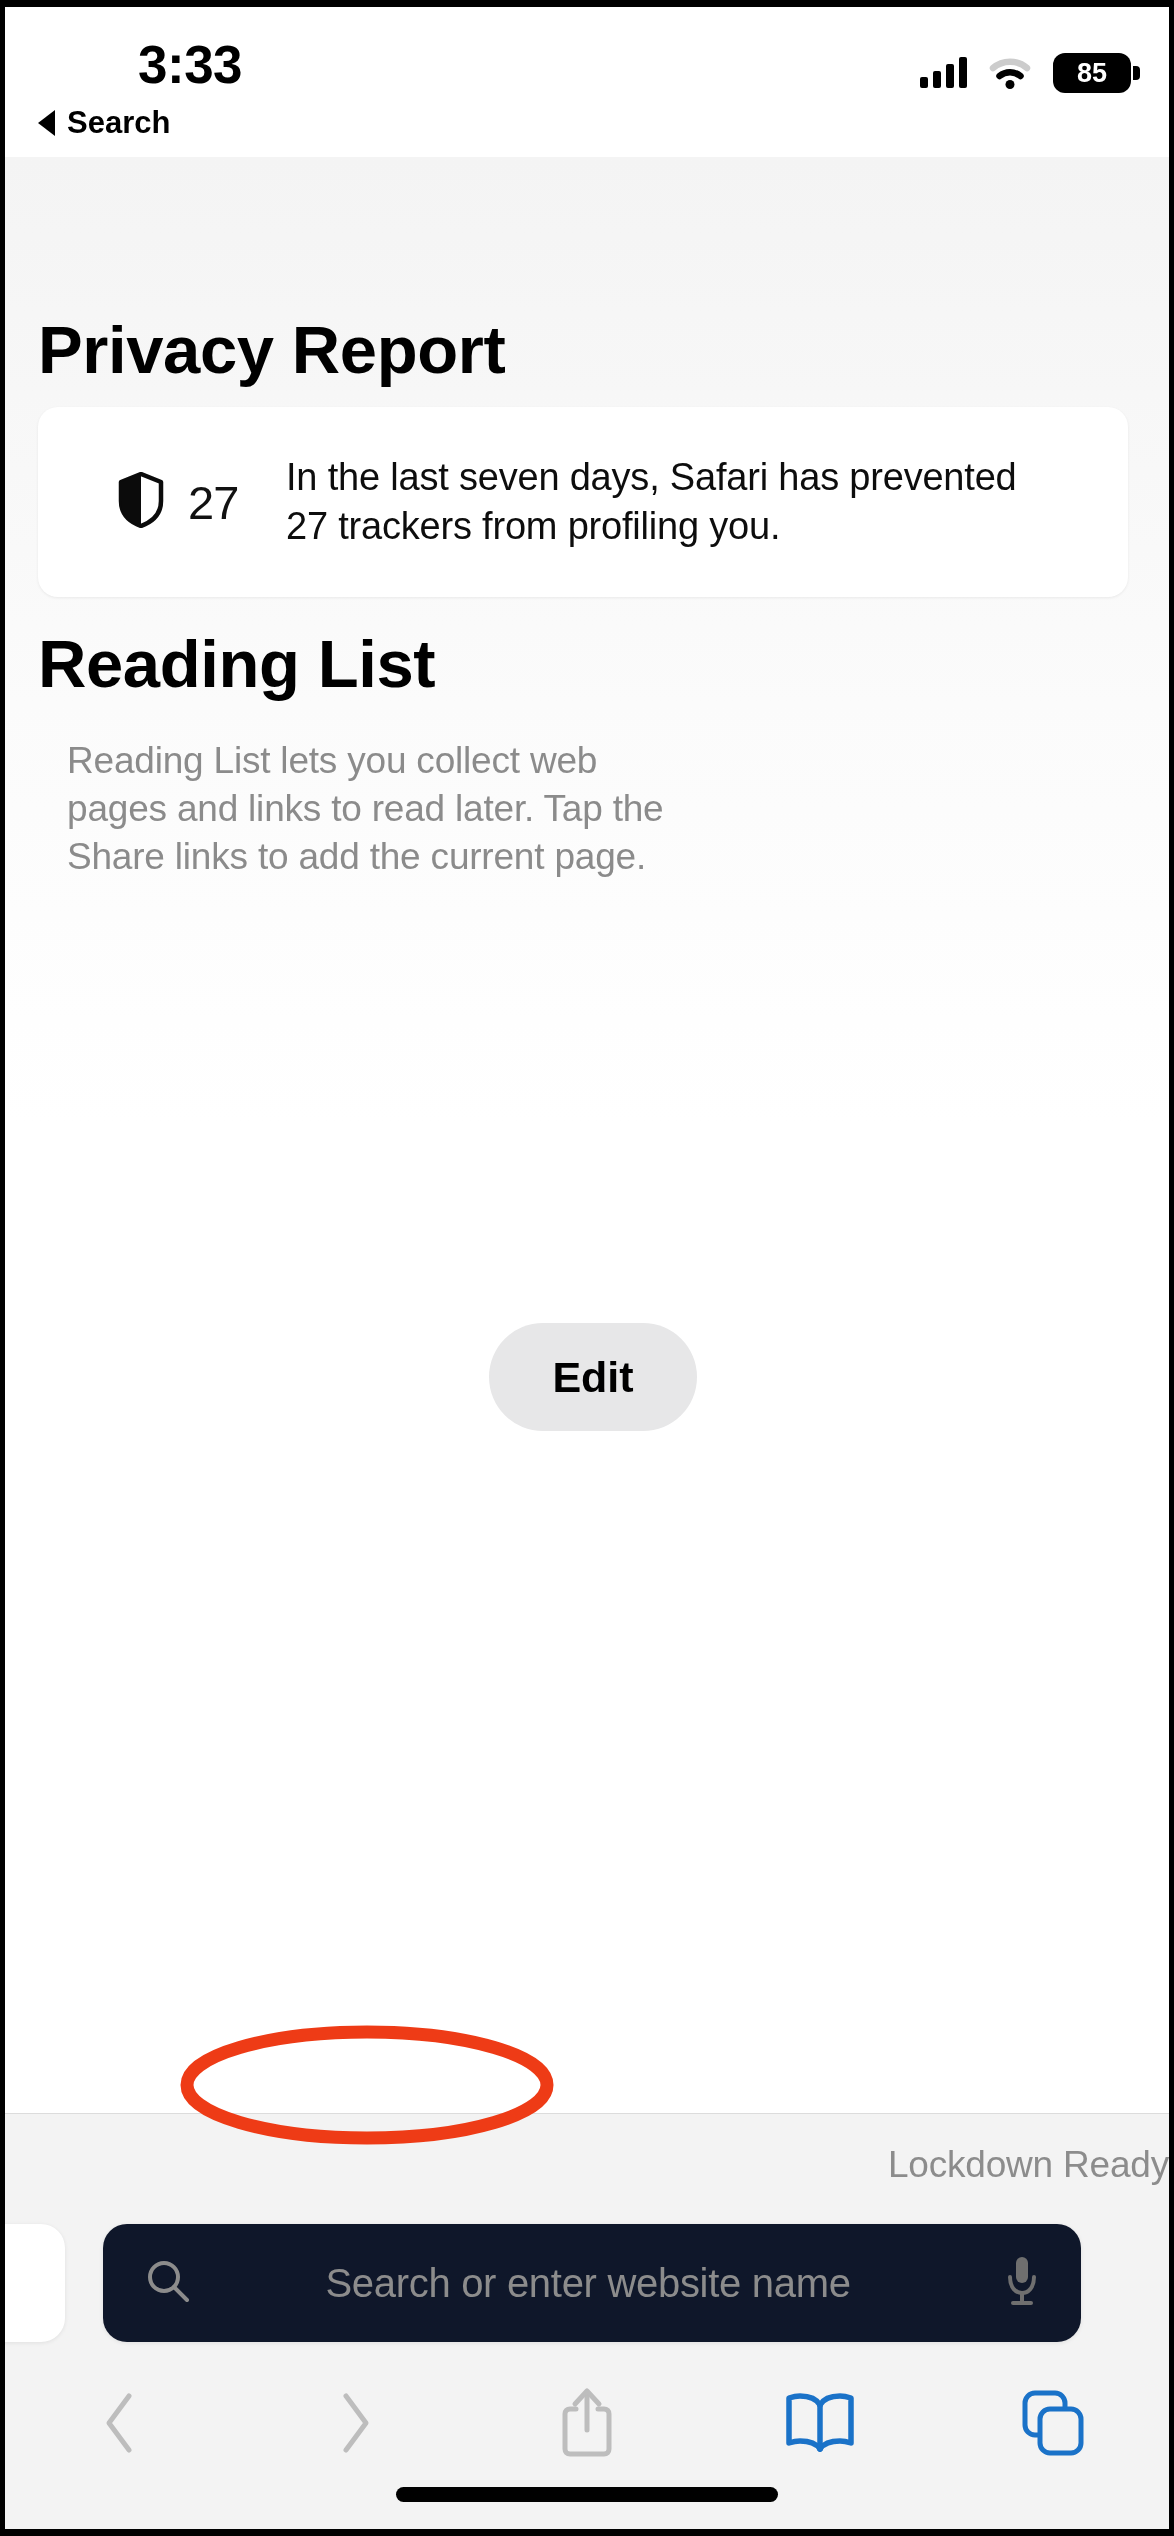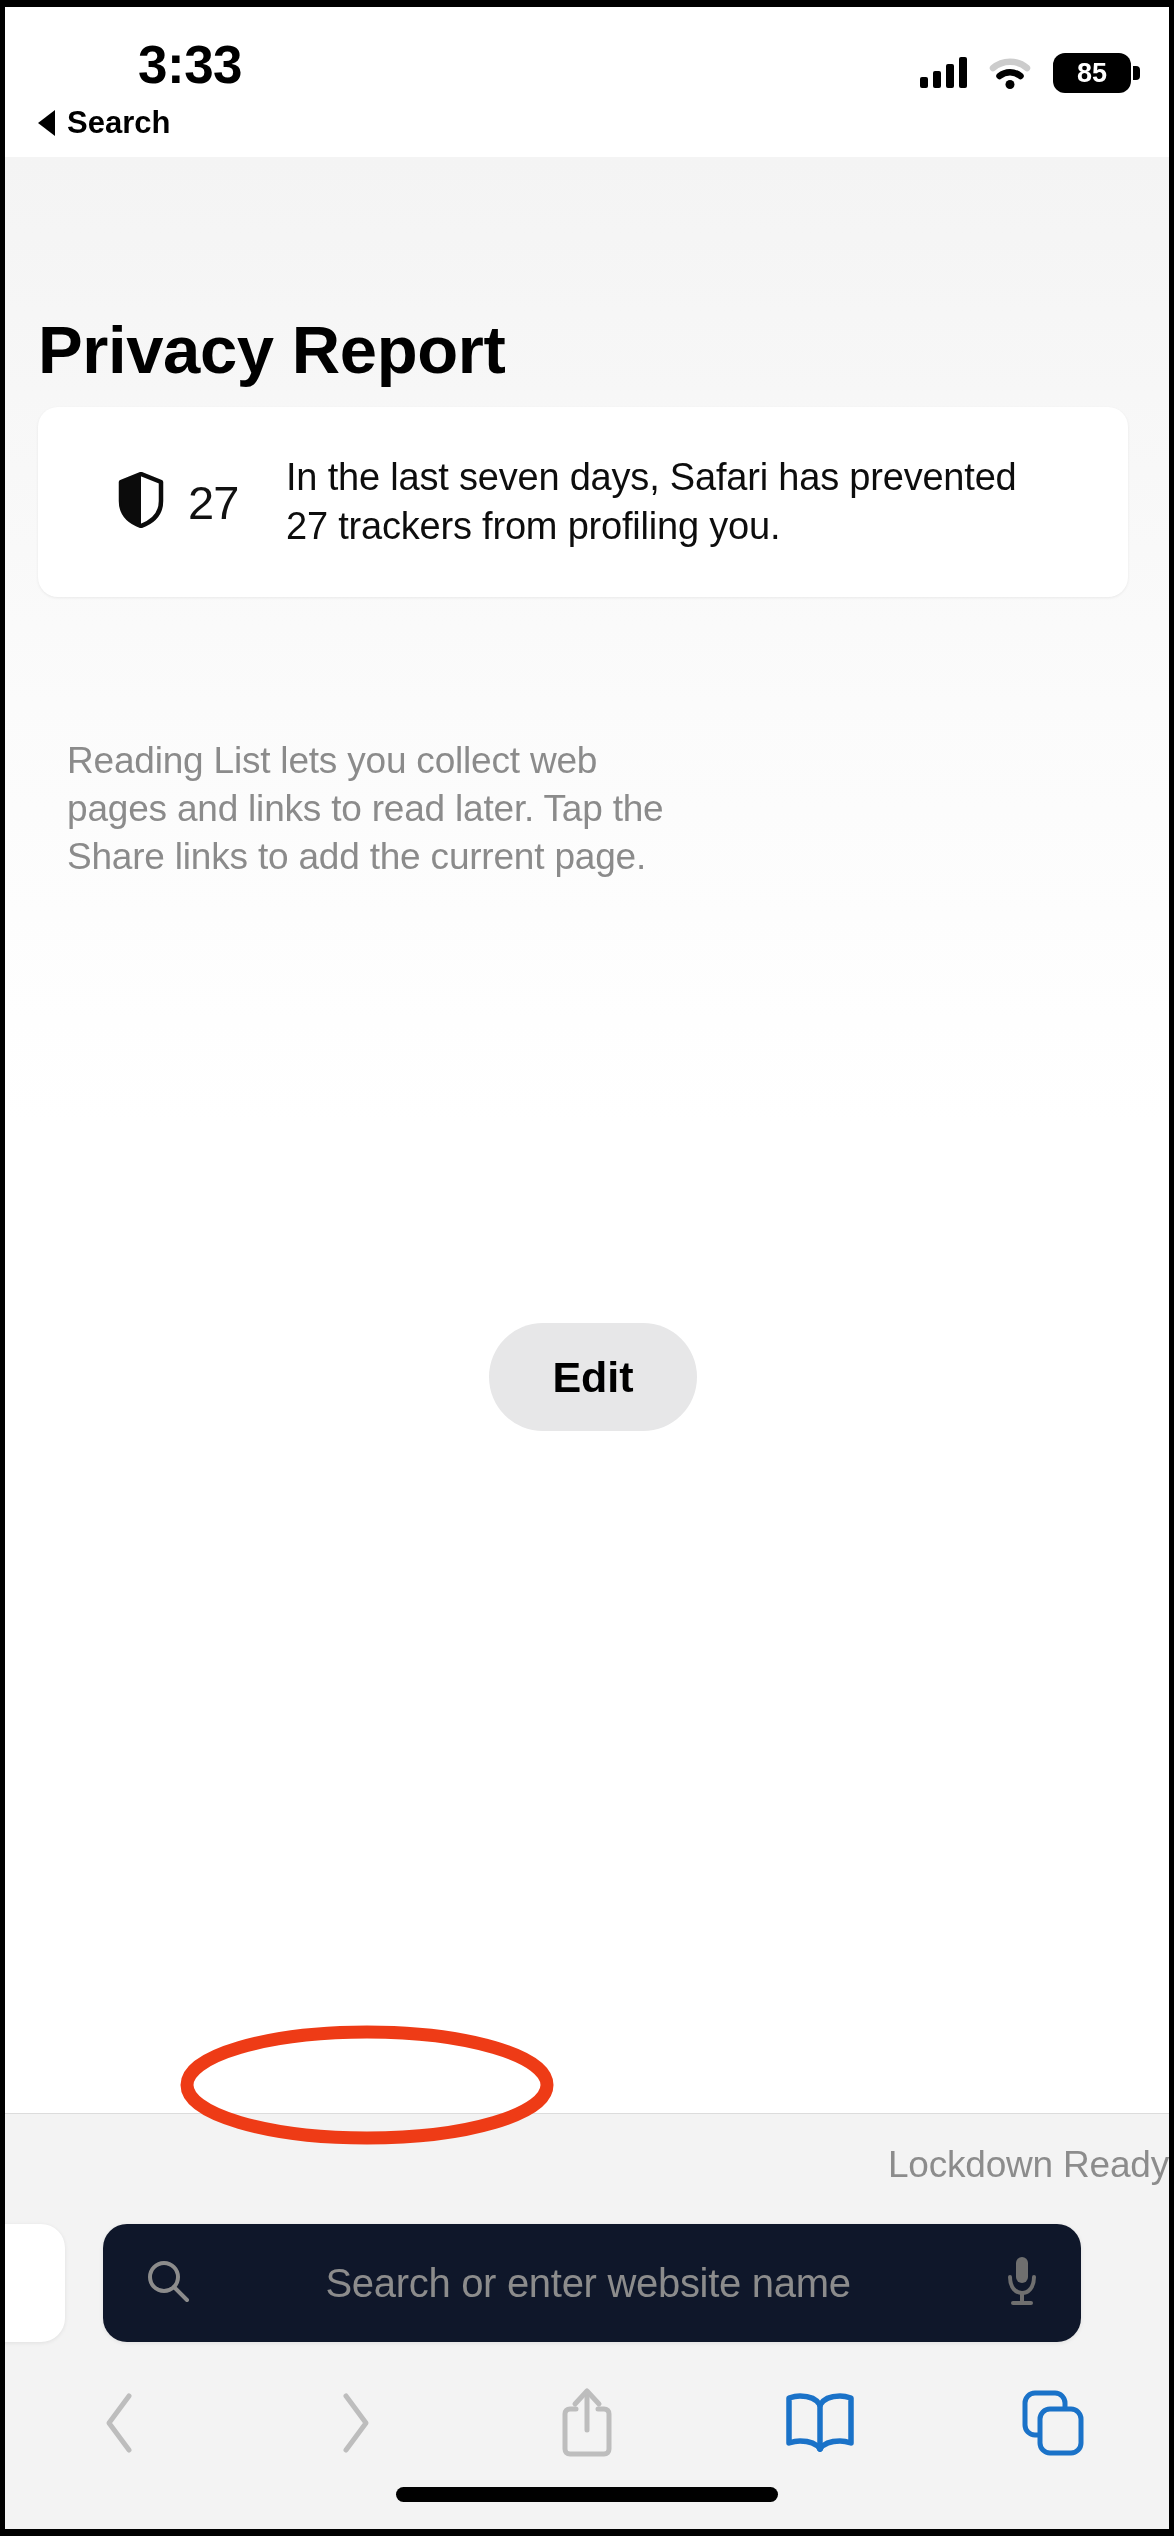--- a/index.html
+++ b/index.html
@@ -204,20 +204,21 @@
           <svg width="46" height="56" viewBox="0 0 46 56">
             <path d="M23 2 L43 10 L43 29 C43 42 34 50 23 54 C12 50 3 42 3 29 L3 10 Z" fill="#ffffff" stroke="#0b0b0b" stroke-width="4.5" stroke-linejoin="round"></path>
             <path d="M23 2 L3 10 L3 29 C3 42 12 50 23 54 Z" fill="#0b0b0b"></path>
           </svg>
         </span>
         <span class="shield-count">27</span>
       </div>
       <div class="card-text">In the last seven days, Safari has prevented 27 trackers from profiling you.</div>
     </div>
 
+    <div class="section-title" id="reading-title">Reading List</div>
 
     <div class="reading-desc">Reading List lets you collect web pages and links to read later. Tap the Share links to add the current page.</div>
 
     <button class="edit-button">Edit</button>
   </div>
 
   <div class="bottombar">
 
     <div class="lockdown">Lockdown Ready</div>
 

